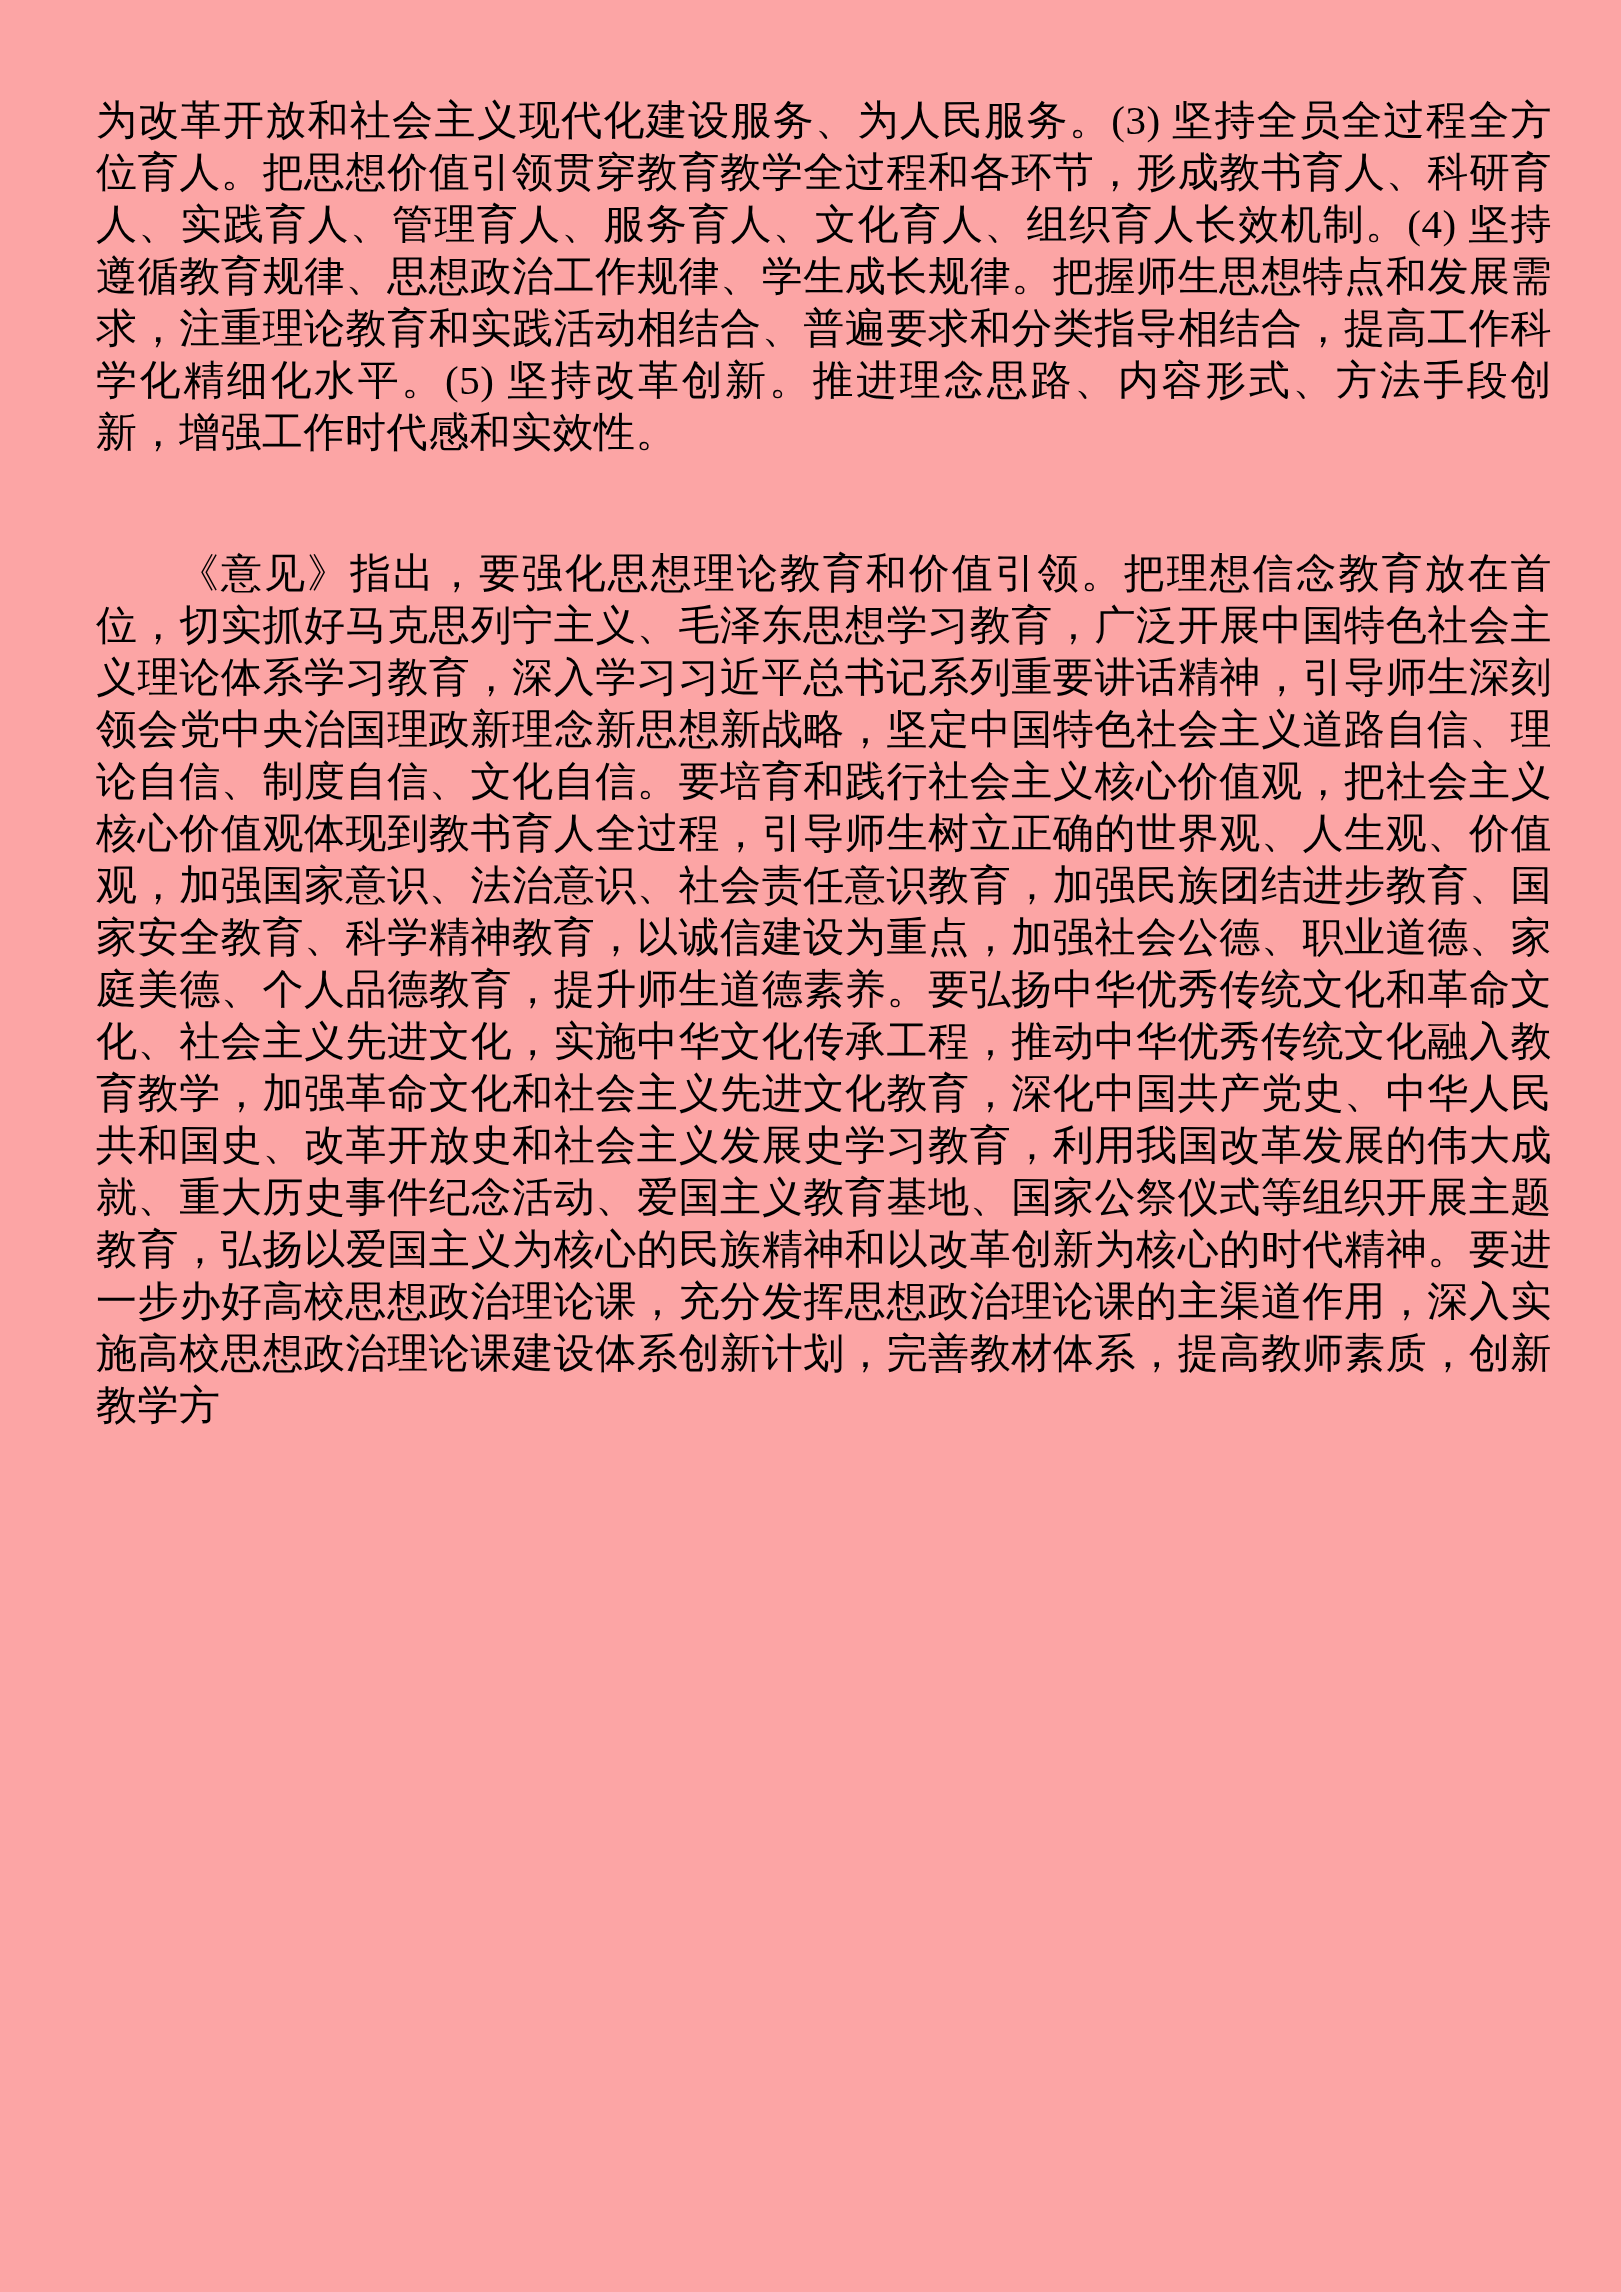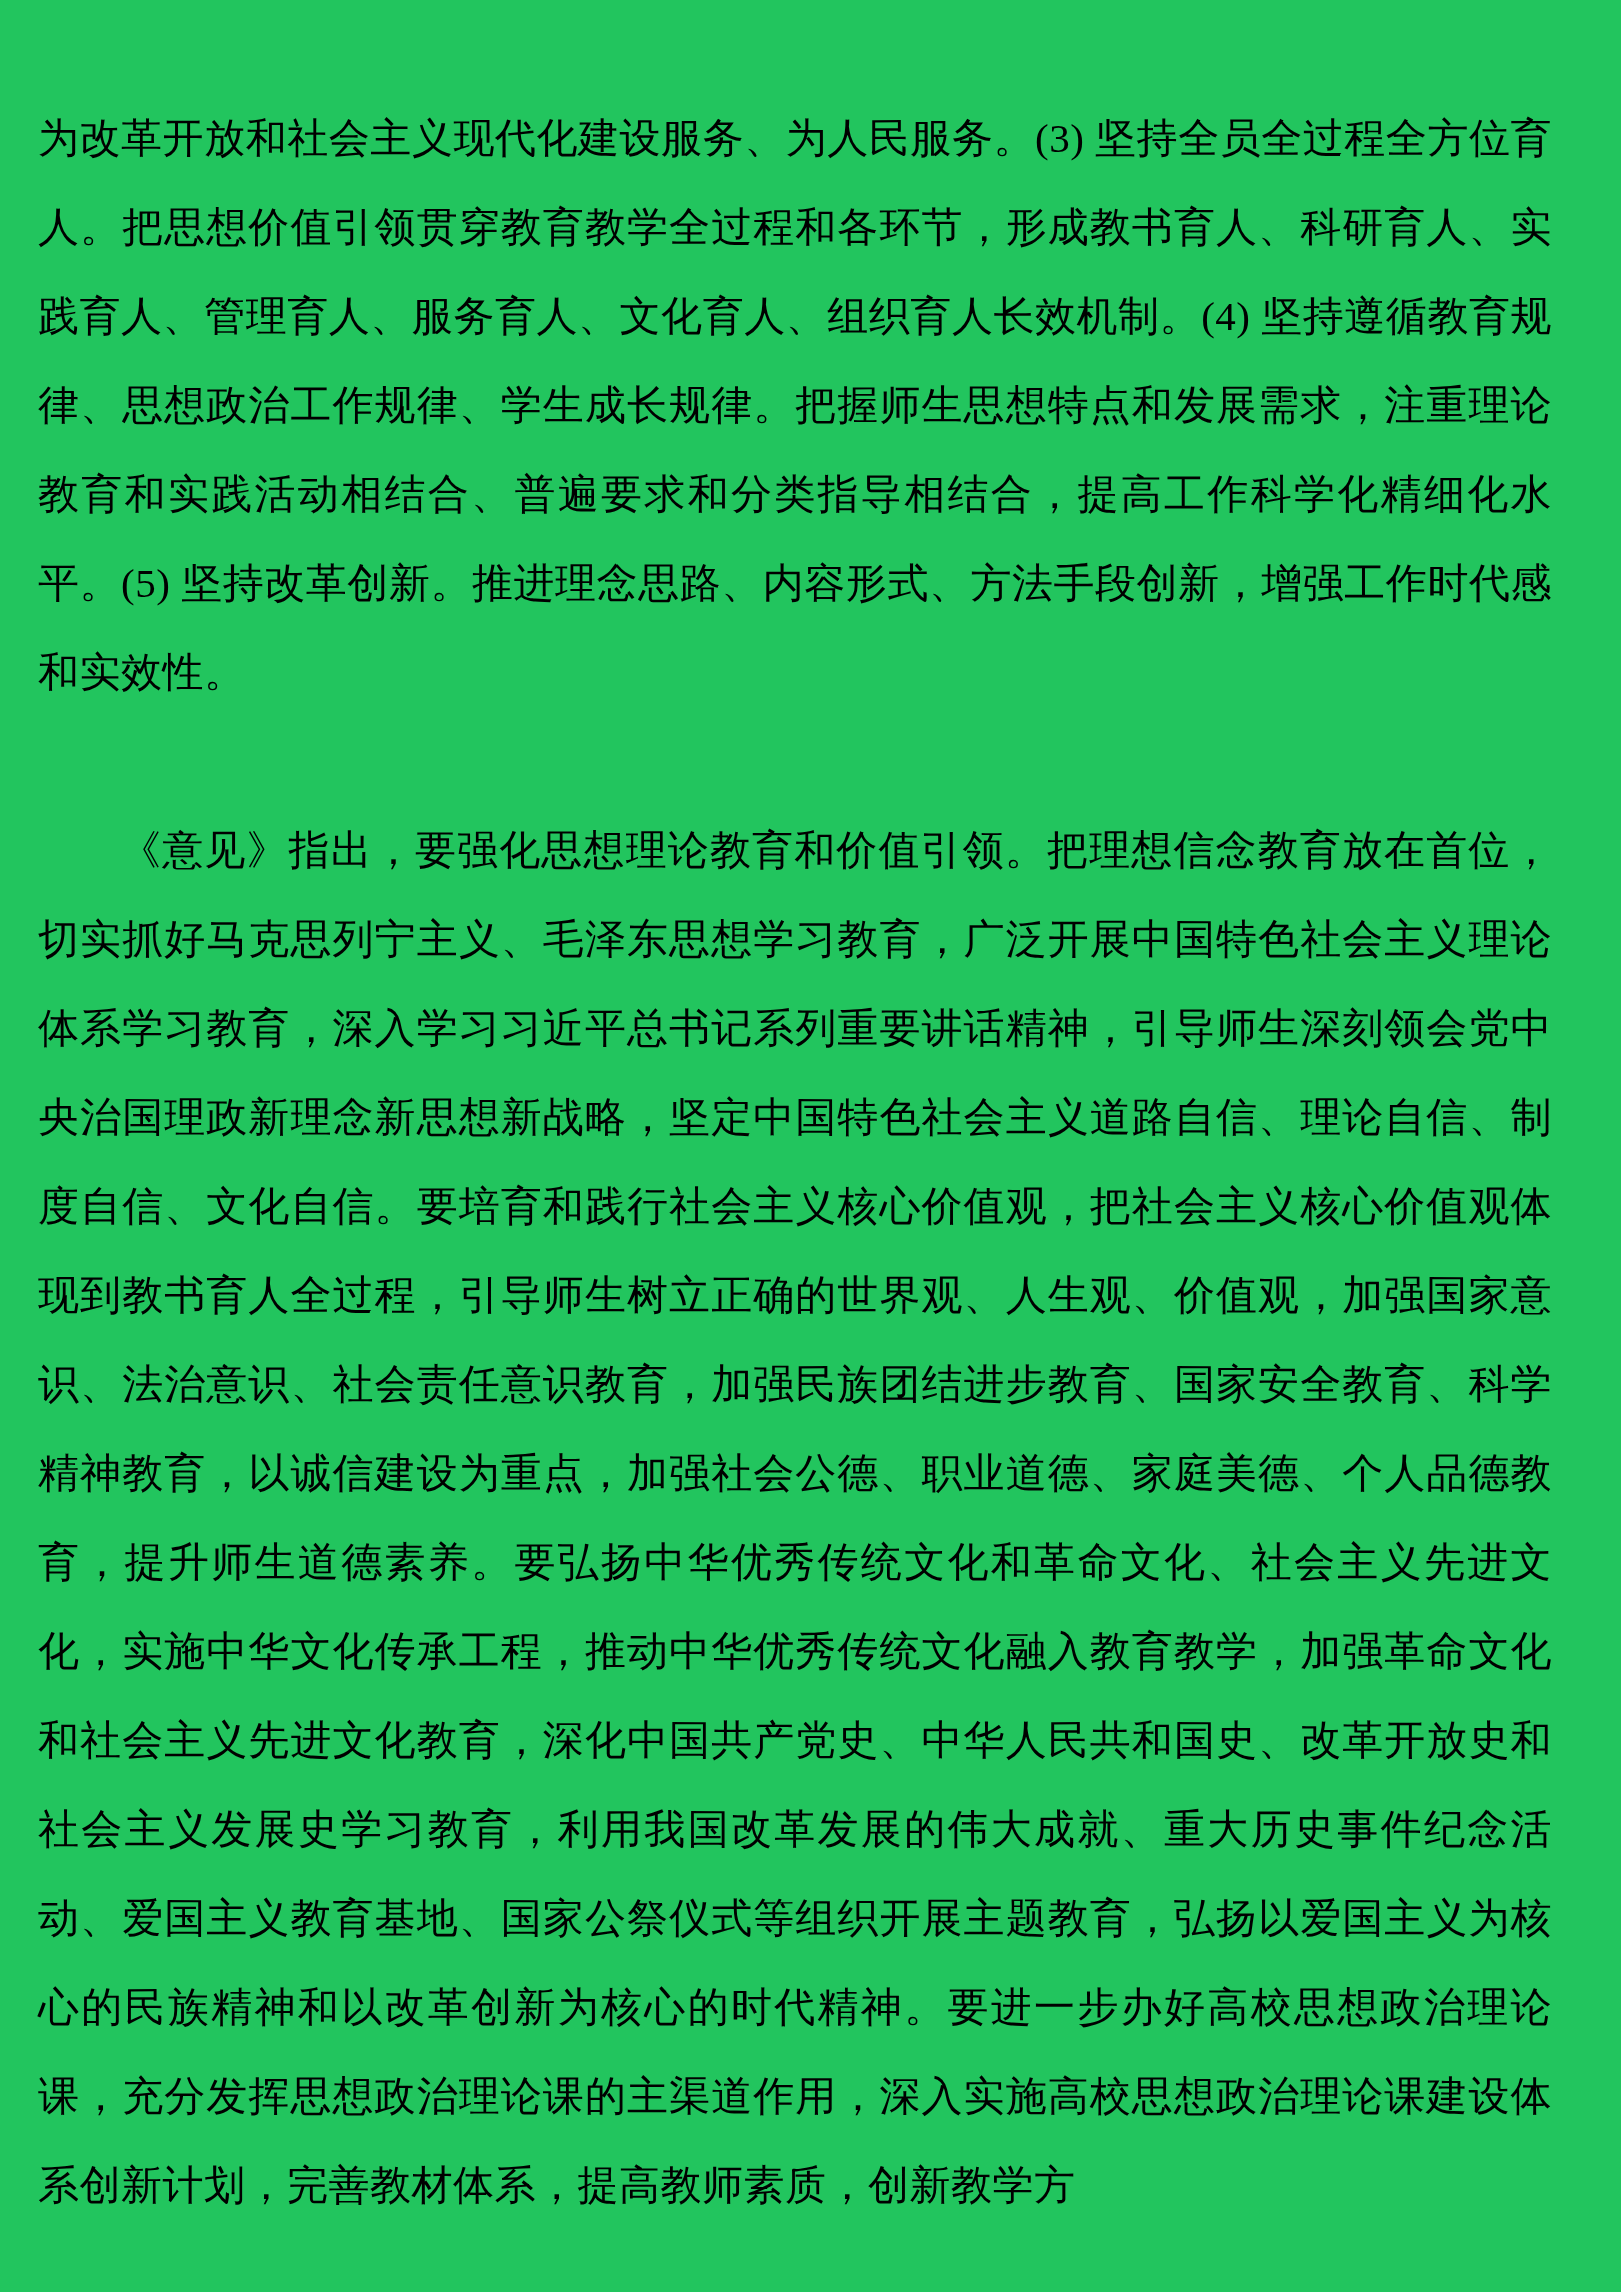--- a/index.html
+++ b/index.html
@@ -5,27 +5,27 @@
   html, body {
     margin: 0;
     padding: 0;
     background: #ffffff;
   }
   .page {
     position: relative;
     width: 1621px;
     height: 2293px;
     margin: 0 auto;
-    background: #22c55e;
+    background: #fca5a5;
     box-sizing: border-box;
-    padding: 94px 69px 59px 38px;
+    padding: 94px 69px 59px 96px;
     color: #000000;
     font-family: "Liberation Serif", "DejaVu Serif", serif;
     font-size: 41px;
-    line-height: 89px;
+    line-height: 52px;
     text-align: justify;
     text-justify: inter-ideograph;
     overflow: hidden;
   }
   .para {
     margin: 0;
     padding: 0;
     word-break: break-all;
     letter-spacing: 0.5px;
   }

